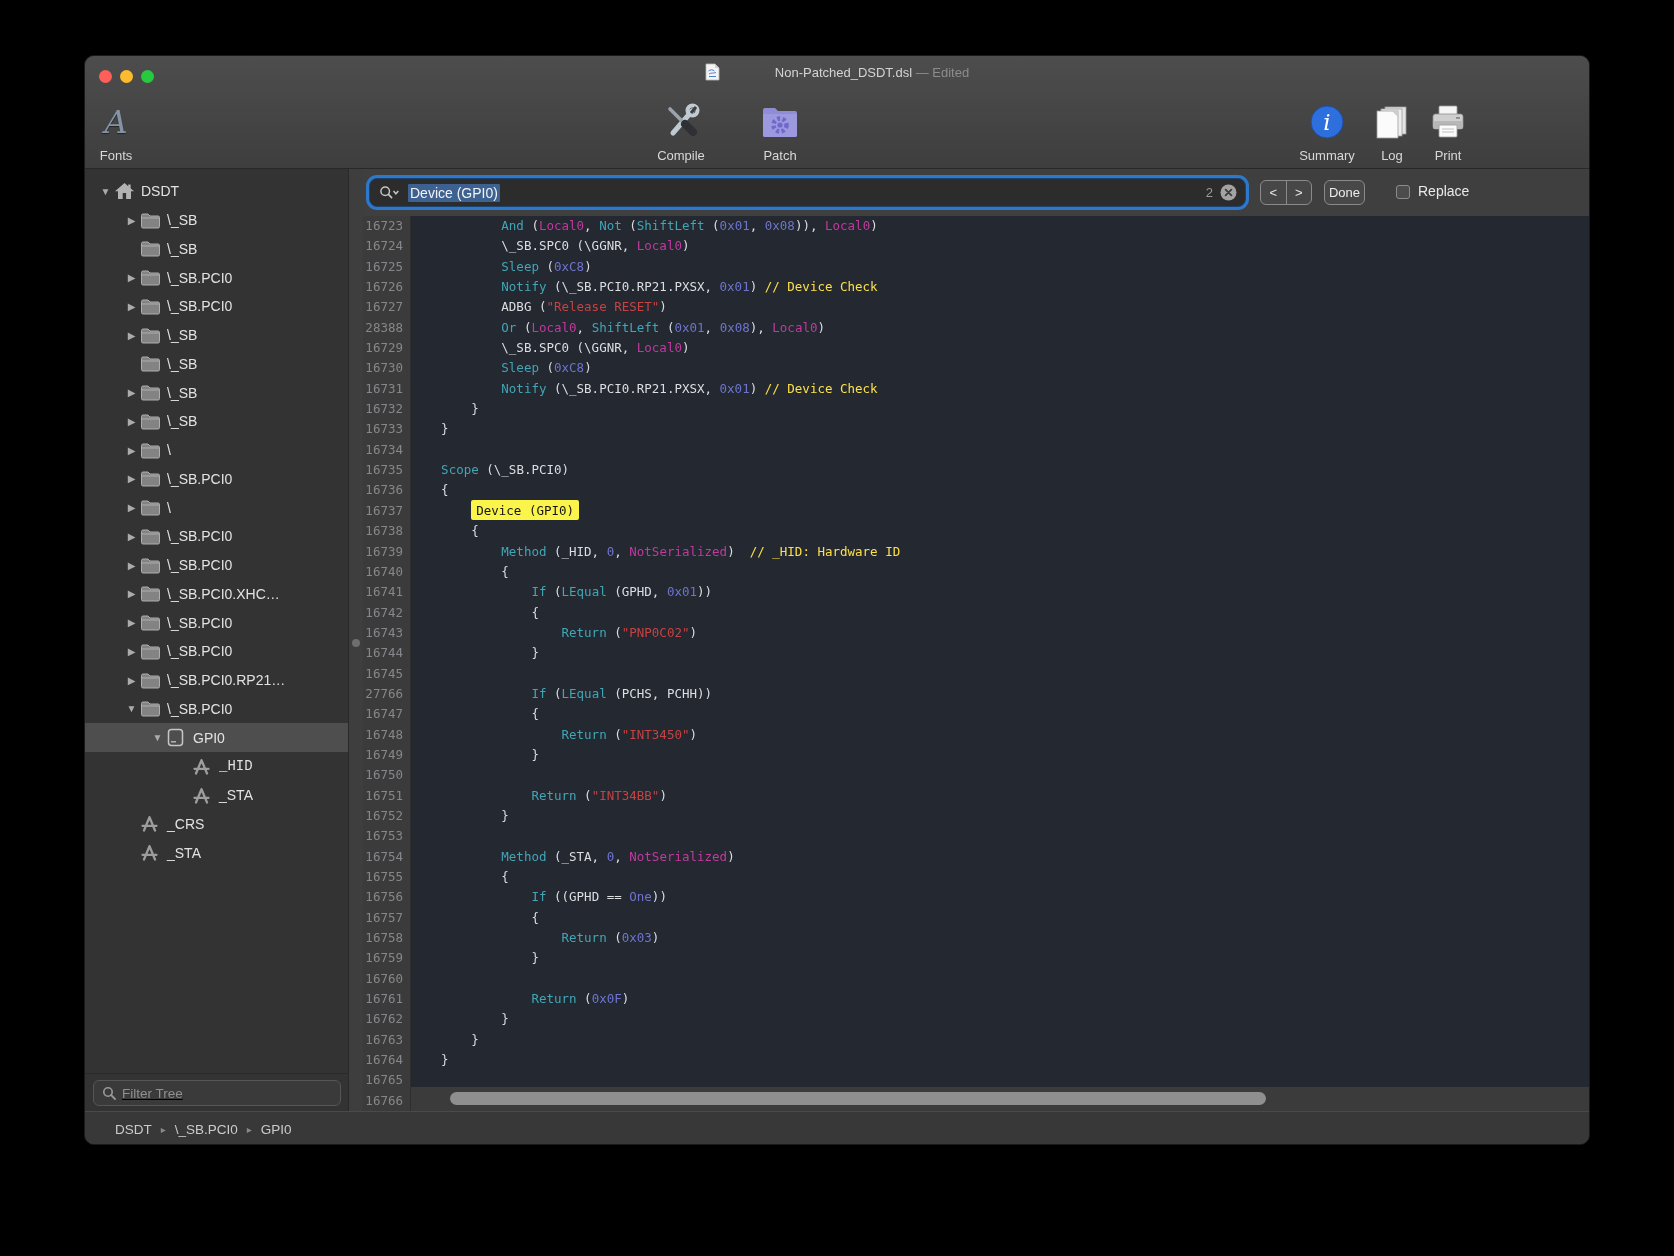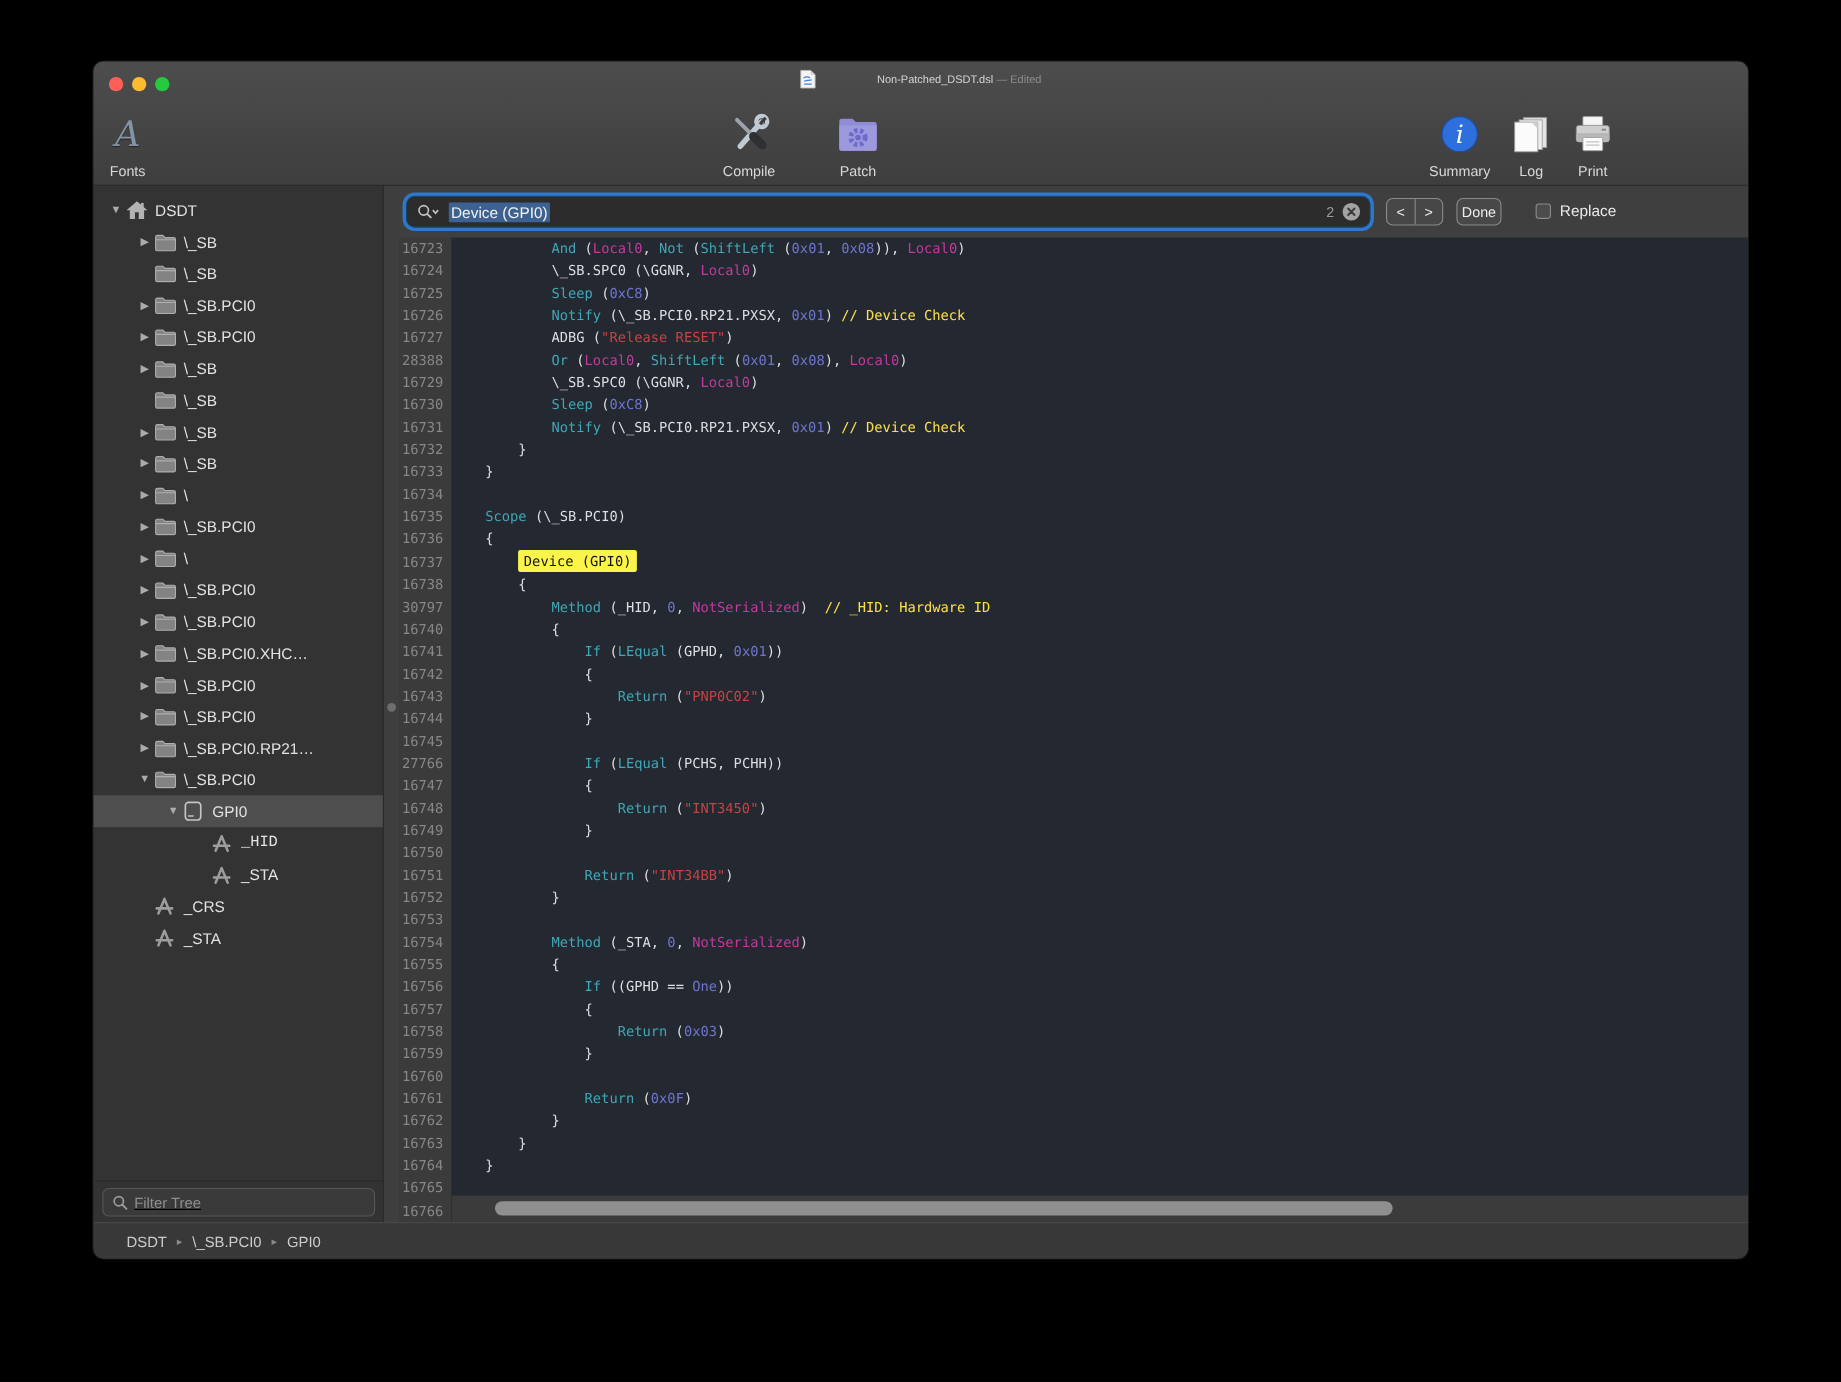--- a/index.html
+++ b/index.html
@@ -7,21 +7,21 @@
   *{box-sizing:border-box;}
   .window{position:absolute;left:84px;top:55px;width:1506px;height:1090px;background:#3d3d3d;
     border-radius:10px;overflow:hidden;box-shadow:0 18px 50px rgba(0,0,0,.75);border:1px solid #1a1a1a;}
   
   .chrome{position:absolute;left:0;top:0;right:0;height:113px;
     background:linear-gradient(#4d4d4d,#3e3e3e);border-bottom:1px solid #282828;}
   .traffic{position:absolute;left:14px;top:14px;display:flex;gap:8px;}
   .light{width:13px;height:13px;border-radius:50%;}
   .titlewrap{position:absolute;left:0;right:0;top:7px;display:flex;justify-content:center;align-items:center;gap:7px;}
   .proxy{width:15px;height:18px;}
-  .title{font-size:10px;color:#d4d4d4;padding-left:48px;}
+  .title{font-size:13px;color:#d4d4d4;padding-left:48px;}
   .title .suffix{color:#8d8d8d;}
   .toolrow{position:absolute;left:0;right:0;top:33px;height:80px;}
   .toolitem{position:absolute;display:flex;flex-direction:column;align-items:center;justify-content:flex-end;height:72px;top:2px;}
   .toolitem .ticon{height:46px;display:flex;align-items:center;justify-content:center;}
   .toolitem .tlabel{font-size:13px;color:#d8d8d8;margin-top:3px;}
   .fonts-a{font-family:"DejaVu Serif",serif;font-style:italic;font-size:32px;color:#8593a6;line-height:1;
     text-shadow:0 1px 1px rgba(0,0,0,.5);}
   
   .content{position:absolute;left:0;top:113px;right:0;height:942px;}
   .sidebar{position:absolute;left:0;top:0;width:264px;height:942px;background:#333333;border-right:1px solid #292929;}
@@ -466,21 +466,21 @@
             <div>16729</div>
             <div>16730</div>
             <div>16731</div>
             <div>16732</div>
             <div>16733</div>
             <div>16734</div>
             <div>16735</div>
             <div>16736</div>
             <div>16737</div>
             <div>16738</div>
-            <div>30797</div>
+            <div>16739</div>
             <div>16740</div>
             <div>16741</div>
             <div>16742</div>
             <div>16743</div>
             <div>16744</div>
             <div>16745</div>
             <div>27766</div>
             <div>16747</div>
             <div>16748</div>
             <div>16749</div>

